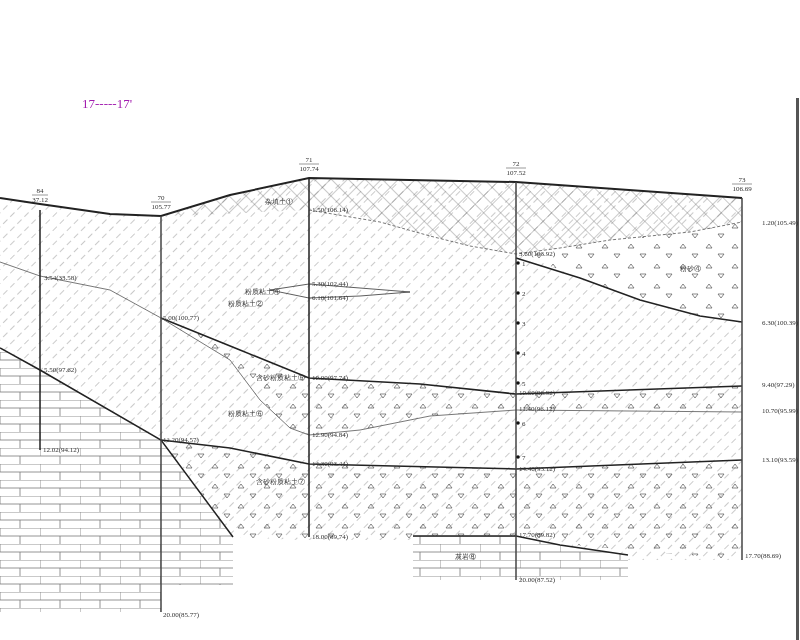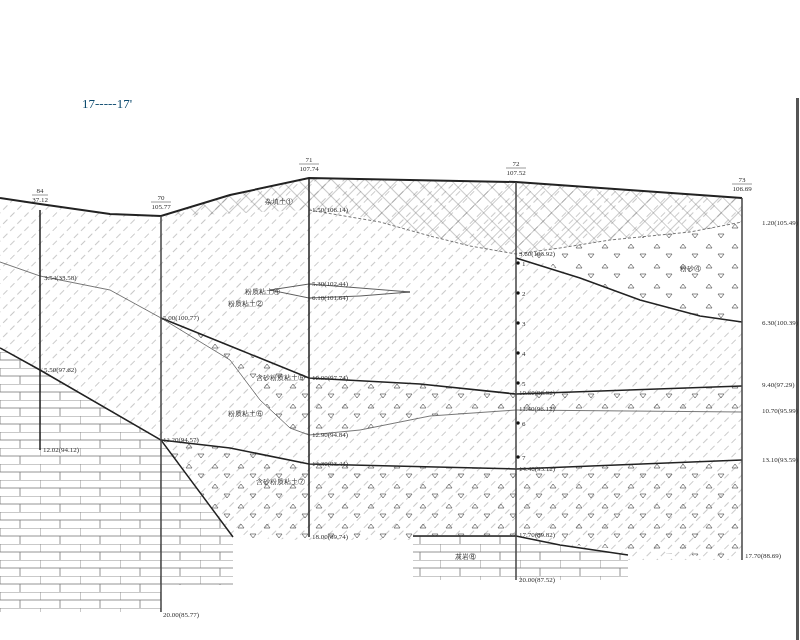--- a/index.html
+++ b/index.html
@@ -1,18 +1,18 @@
 <!DOCTYPE html>
 <html><head>
 <meta charset="utf-8">
 <style>
   html, body { margin:0; padding:0; background:#ffffff; }
   body { width:800px; height:640px; position:relative; overflow:hidden; font-family:"Liberation Serif", serif; }
   #canvas { position:absolute; left:0; top:0; width:800px; height:640px; }
-  .title { position:absolute; left:82px; top:96px; font-size:13px; color:#0c4a6e; }
+  .title { position:absolute; left:82px; top:96px; font-size:13px; color:#a21caf; }
   .lbl { font-family:"Liberation Serif", serif; font-size:7px; fill:#333; }
   .bh-top { font-family:"Liberation Serif", serif; font-size:7px; fill:#333; text-anchor:middle; }
   .layer-lbl { font-family:"Liberation Serif", serif; font-size:7px; fill:#333; }
   .right-border { position:absolute; left:796px; top:98px; width:3px; height:542px; background:#555; }
 </style>
 </head>
 <body>
 
 <div class="title">17-----17'</div>
 <div class="right-border"></div>

